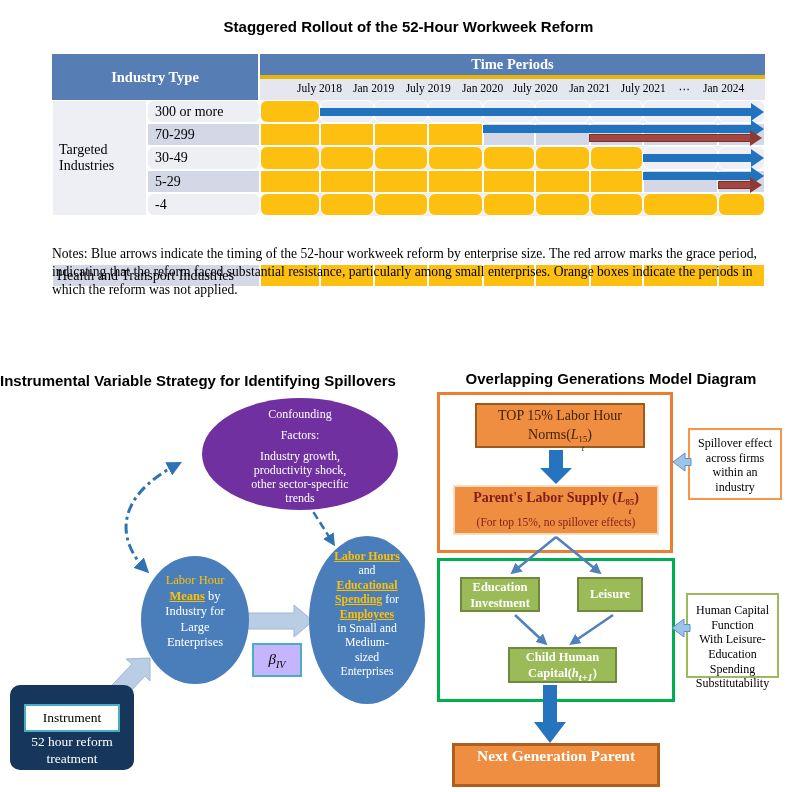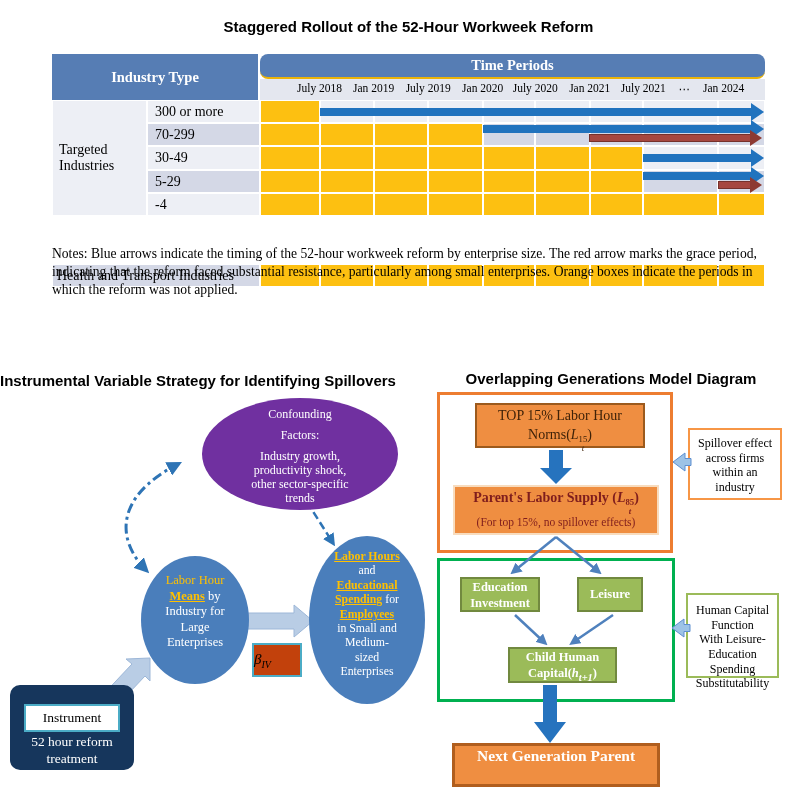--- a/index.html
+++ b/index.html
@@ -9,33 +9,33 @@
   
   .f1-title{position:absolute;left:52px;top:18px;width:713px;text-align:center;
             font-family:"Liberation Sans","DejaVu Sans",sans-serif;font-weight:bold;font-size:15px;}
   .wtable{position:absolute;left:52px;top:54px;width:713px;}
   .wt-header{display:flex;}
   .industry{width:208px;height:46px;background:var(--header_blue,#567db4);color:#fff;
             font-weight:bold;font-size:14.5px;display:flex;align-items:center;justify-content:center;
             border-right:2px solid #fff;box-sizing:border-box;}
   .wt-right{width:505px;}
   .tp{height:25px;background:var(--header_blue,#567db4);color:#fff;font-weight:bold;font-size:14.5px;
-      display:flex;align-items:center;justify-content:center;border-bottom:2px solid #eab308;box-sizing:border-box;border-radius:8px;}
+      display:flex;align-items:center;justify-content:center;border-bottom:4px solid #eab308;box-sizing:border-box;}
   .dates{position:relative;height:21px;background:var(--dates_bg,#e4e7ef);font-size:11.5px;}
   .datelabel{position:absolute;top:3px;transform:translateX(-50%);white-space:nowrap;}
   .wt-body{display:flex;}
   .group{width:95px;height:116px;background:var(--row_light,#edeff5);font-size:14px;
          display:flex;align-items:center;padding-left:6px;box-sizing:border-box;
          border:1px solid #fff;}
   .subcol{width:113px;}
   .sublabel{height:23.2px;font-size:14px;line-height:22px;padding-left:7px;box-sizing:border-box;border:1px solid #fff;}
   .tlcol{width:505px;}
   .tlrow{position:relative;height:23.2px;display:flex;box-sizing:border-box;}
   .cell{height:100%;box-sizing:border-box;border:1px solid #fff;}
-  .light,.tlrow.light .cell{background:var(--row_light,#edeff5);}
+  .light,.tlrow.light .cell{background:var(--row_light,#edeff5);border-radius:7px;}
   .dark,.tlrow.dark .cell{background:var(--row_dark,#d4d8e6);}
   .tlrow .cell.on{background:var(--orange_cell,#fdc011);}
   .wt-health{display:flex;margin-top:48px;}
   .health-label{width:208px;height:23.2px;background:var(--row_dark,#d4d8e6);font-size:14px;
                 line-height:22px;padding-left:4px;box-sizing:border-box;border:1px solid #fff;}
   .barrow{position:absolute;height:8px;background:var(--blue_arrow,#2173be);right:14px;z-index:3;}
   .barrow::after{content:'';position:absolute;right:-13px;top:-5px;width:0;height:0;
                  border-left:13px solid var(--blue_arrow,#2173be);
                  border-top:9px solid transparent;border-bottom:9px solid transparent;}
   .rarrow{position:absolute;height:6px;background:var(--red_arrow,#a6473f);
@@ -58,22 +58,22 @@
            font-size:12.5px;line-height:1.24;padding-top:17px;}
   .sme-ell{left:309px;top:176px;width:116px;height:168px;background:var(--steel_blue,#4a7ebb);
            font-size:11.8px;line-height:1.22;padding-top:13px;}
   .gold{color:var(--gold_text,#ffc000);}
   .gu{color:var(--gold_text,#ffc000);font-weight:bold;text-decoration:underline;}
   .navybox{position:absolute;left:10px;top:325px;width:124px;height:85px;background:var(--navy,#16365c);
            border-radius:10px;text-align:center;color:#fff;font-size:13.5px;}
   .instr{width:92px;height:24px;margin:19px auto 2px;background:#fff;color:#000;
          border:2px solid var(--teal_border,#4bacc6);display:flex;align-items:center;justify-content:center;}
   .instr-sub{line-height:1.25;margin-top:2px;}
-  .betabox{position:absolute;left:252px;top:283px;width:46px;height:30px;background:#c2410c;
-           border:2px solid var(--teal_border,#4bacc6);display:flex;align-items:center;justify-content:flex-start;
+  .betabox{position:absolute;left:252px;top:283px;width:46px;height:30px;background:#c4b5fd;
+           border:2px solid var(--teal_border,#4bacc6);display:flex;align-items:center;justify-content:center;
            font-style:italic;font-size:15px;}
   .betabox sub{font-size:10px;}
 
   
   #fig3{position:absolute;left:420px;top:360px;width:372px;height:432px;}
   #fig3 svg.overlay{position:absolute;left:0;top:0;pointer-events:none;}
   .f3-title{position:absolute;left:5px;top:10px;width:372px;text-align:center;
             font-family:"Liberation Sans","DejaVu Sans",sans-serif;font-weight:bold;font-size:15px;}
   .o-rect{position:absolute;left:17px;top:32px;width:236px;height:161px;border:3px solid var(--orange_outline,#ed7d31);box-sizing:border-box;}
   .g-rect{position:absolute;left:17px;top:198px;width:238px;height:144px;border:3px solid var(--green_outline,#00b050);box-sizing:border-box;}

